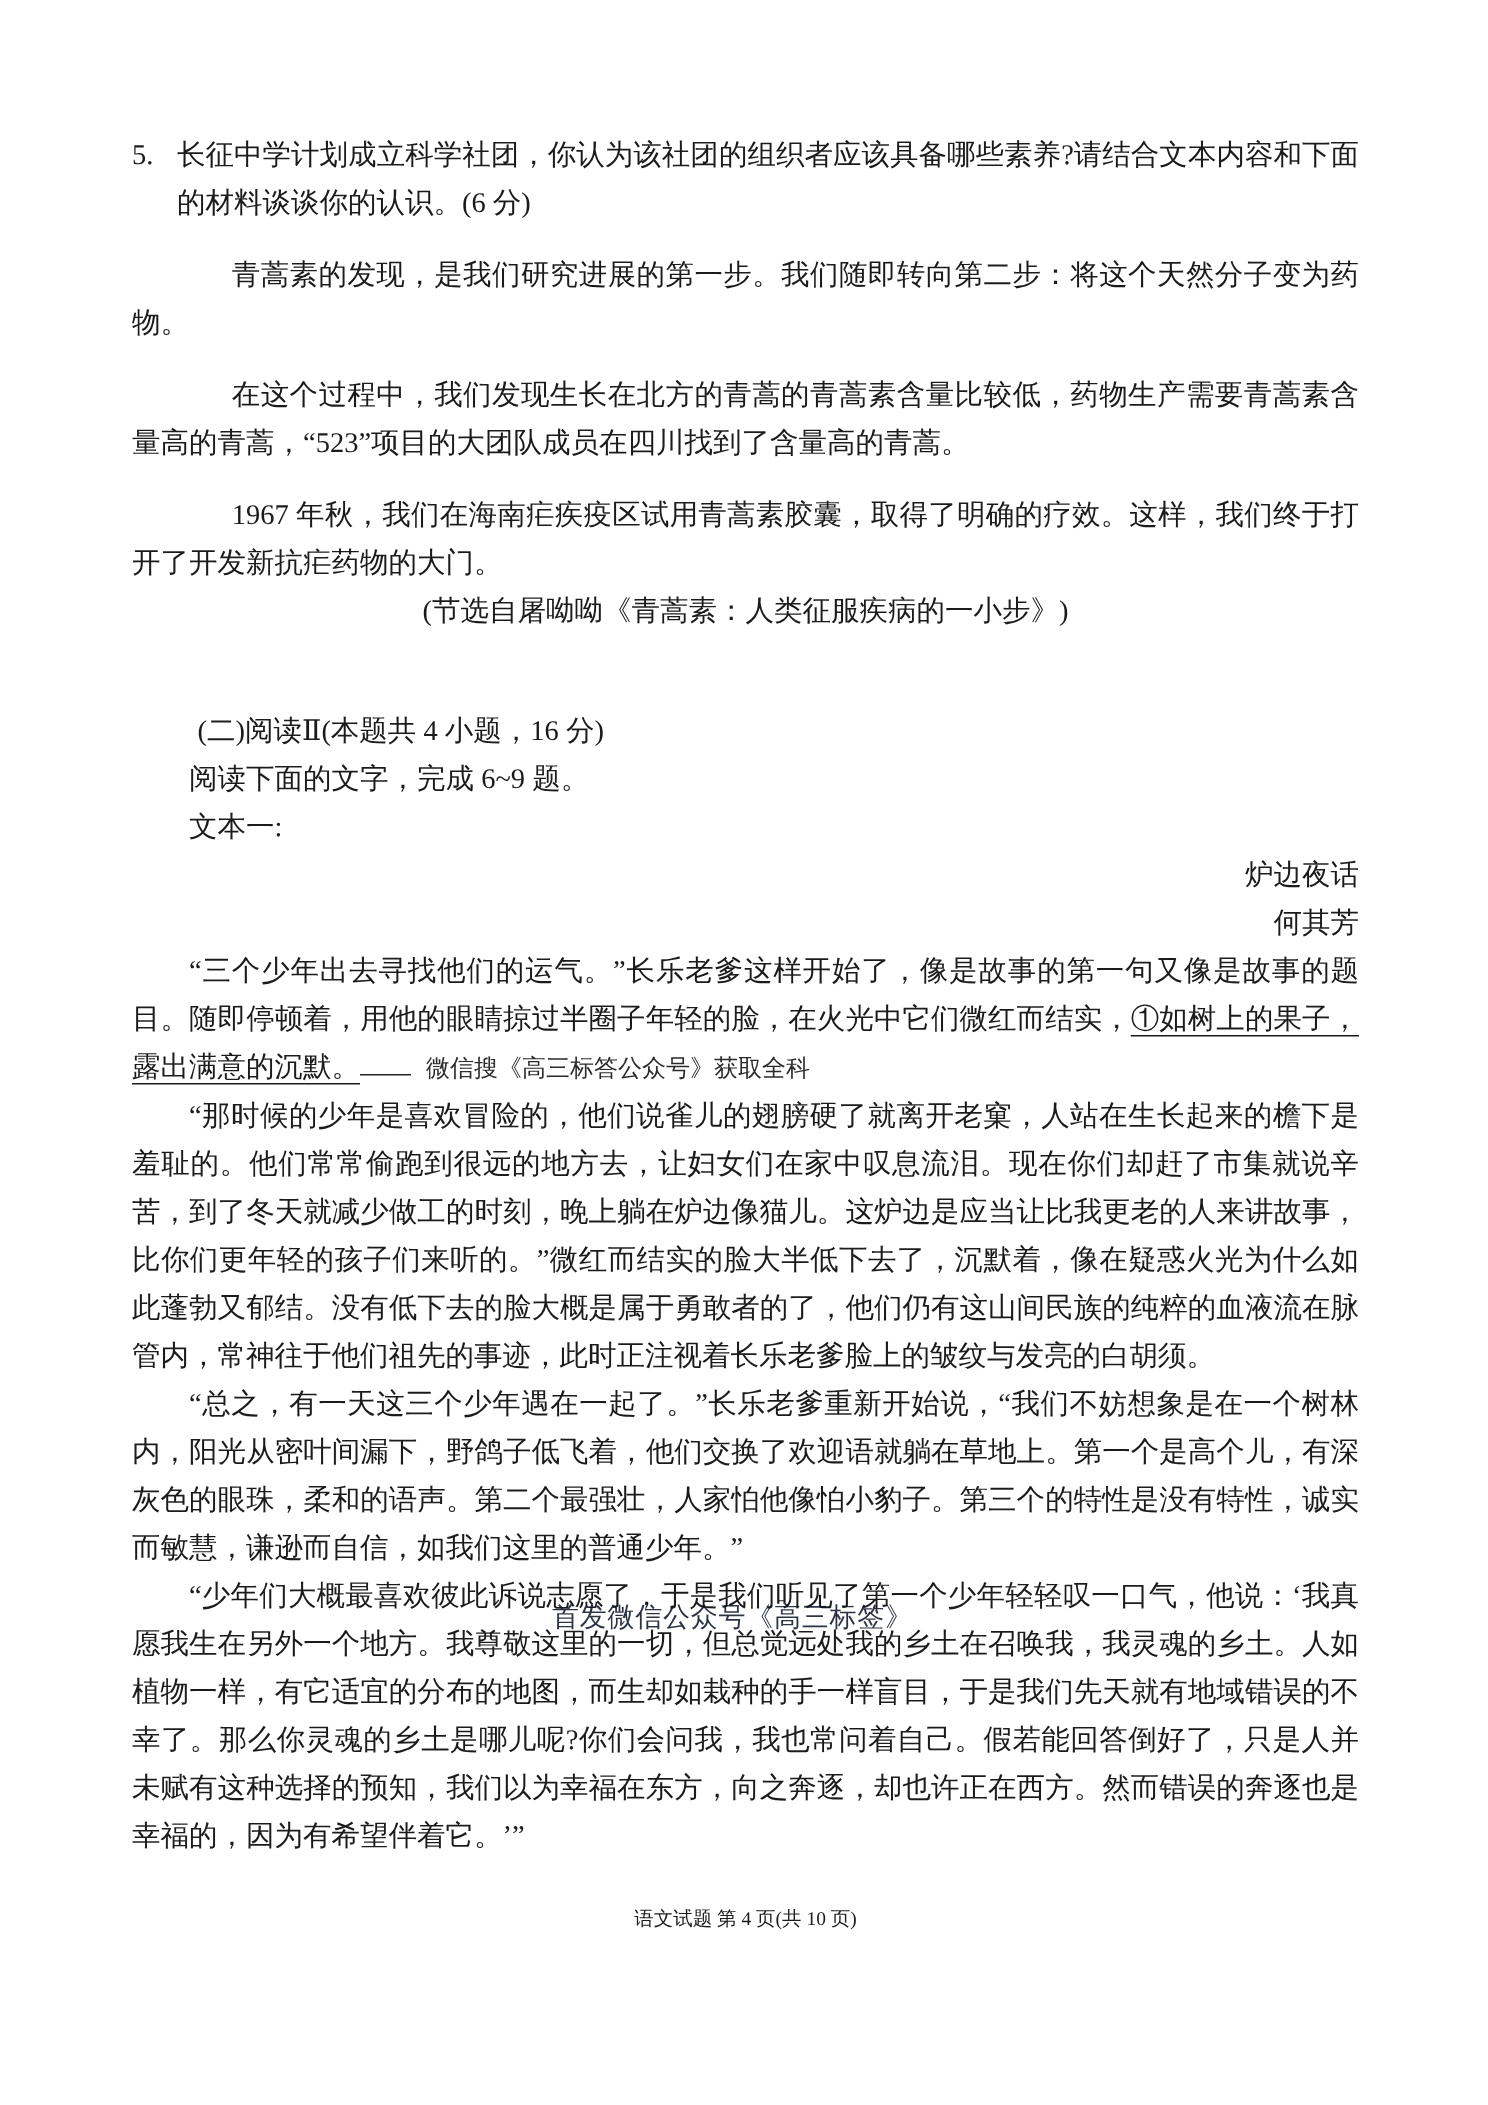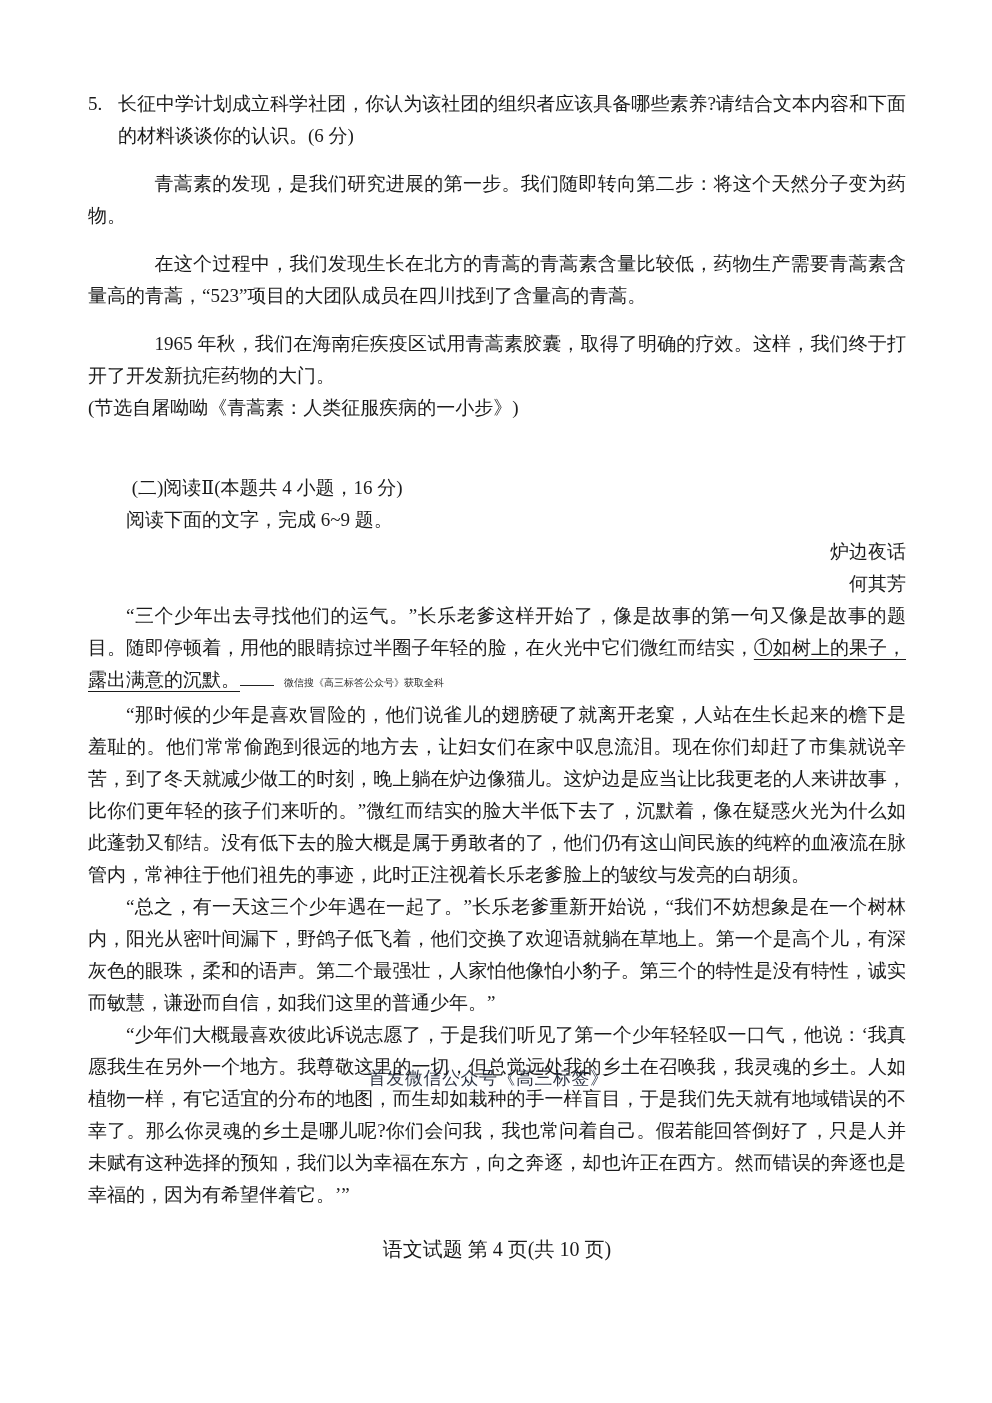--- a/index.html
+++ b/index.html
@@ -15,36 +15,36 @@
     font-size: 19px;
     line-height: 32px;
     padding: 88px 86px 0 88px;
     overflow: hidden;
   }
   p { margin: 0; text-align: justify; }
   .q5-row { display: flex; }
   .q-num { flex: 0 0 30px; }
   .q-stem { flex: 1; }
   .material { text-indent: 3.5em; margin-top: 16px; }
-  .attribution { text-align: left; }
+  .attribution { text-align: center; }
   .section-header { margin-top: 48px; text-indent: 2.3em; }
   .indent2 { text-indent: 2em; }
   .center { text-align: right; }
   .story { text-indent: 2em; }
   .underlined { text-decoration: underline; text-underline-offset: 5px; }
   .u-tail {
     display: inline-block;
     width: 34px;
     height: 1.02em;
     border-bottom: 1px solid #222;
     margin-right: 10px;
     vertical-align: baseline;
   }
-  .small-note { font-size: 10px; color: #2b2b2b; }
-  .footer { text-align: center; margin-top: 22px; font-size: 20px; }
+  .small-note { font-size: 16px; color: #2b2b2b; }
+  .footer { text-align: center; margin-top: 22px; font-size: 13px; }
   .watermark {
     position: absolute;
     left: 368px;
     top: 1062px;
     color: #0f172a;
     font-size: 18px;
     letter-spacing: 0.5px;
     opacity: 0.88;
     white-space: nowrap;
   }
@@ -54,25 +54,26 @@
 
 <div class="page">
 
   <div class="q5-row">
     <span class="q-num">5.</span>
     <p class="q-stem">长征中学计划成立科学社团，你认为该社团的组织者应该具备哪些素养?请结合文本内容和下面的材料谈谈你的认识。(6 分)</p>
   </div>
 
   <p class="material">青蒿素的发现，是我们研究进展的第一步。我们随即转向第二步：将这个天然分子变为药物。</p>
   <p class="material">在这个过程中，我们发现生长在北方的青蒿的青蒿素含量比较低，药物生产需要青蒿素含量高的青蒿，“523”项目的大团队成员在四川找到了含量高的青蒿。</p>
-  <p class="material">1965 年秋，我们在海南疟疾疫区试用青蒿素胶囊，取得了明确的疗效。这样，我们终于打开了开发新抗疟药物的大门。</p>
+  <p class="material">1967 年秋，我们在海南疟疾疫区试用青蒿素胶囊，取得了明确的疗效。这样，我们终于打开了开发新抗疟药物的大门。</p>
   <p class="attribution">(节选自屠呦呦《青蒿素：人类征服疾病的一小步》)</p>
 
   <p class="section-header">(二)阅读Ⅱ(本题共 4 小题，16 分)</p>
   <p class="indent2">阅读下面的文字，完成 6~9 题。</p>
+  <p class="indent2">文本一:</p>
 
   <p class="center">炉边夜话</p>
   <p class="center">何其芳</p>
 
   <p class="story"><span>“三个少年出去寻找他们的运气。”长乐老爹这样开始了，像是故事的第一句又像是故事的题目。随即停顿着，用他的眼睛掠过半圈子年轻的脸，在火光中它们微红而结实，</span><span class="underlined">①如树上的果子，露出满意的沉默。</span><span class="u-tail"></span><span class="small-note">微信搜《高三标答公众号》获取全科</span></p>
 
   <p class="story">“那时候的少年是喜欢冒险的，他们说雀儿的翅膀硬了就离开老窠，人站在生长起来的檐下是羞耻的。他们常常偷跑到很远的地方去，让妇女们在家中叹息流泪。现在你们却赶了市集就说辛苦，到了冬天就减少做工的时刻，晚上躺在炉边像猫儿。这炉边是应当让比我更老的人来讲故事，比你们更年轻的孩子们来听的。”微红而结实的脸大半低下去了，沉默着，像在疑惑火光为什么如此蓬勃又郁结。没有低下去的脸大概是属于勇敢者的了，他们仍有这山间民族的纯粹的血液流在脉管内，常神往于他们祖先的事迹，此时正注视着长乐老爹脸上的皱纹与发亮的白胡须。</p>
   <p class="story">“总之，有一天这三个少年遇在一起了。”长乐老爹重新开始说，“我们不妨想象是在一个树林内，阳光从密叶间漏下，野鸽子低飞着，他们交换了欢迎语就躺在草地上。第一个是高个儿，有深灰色的眼珠，柔和的语声。第二个最强壮，人家怕他像怕小豹子。第三个的特性是没有特性，诚实而敏慧，谦逊而自信，如我们这里的普通少年。”</p>
   <p class="story">“少年们大概最喜欢彼此诉说志愿了，于是我们听见了第一个少年轻轻叹一口气，他说：‘我真愿我生在另外一个地方。我尊敬这里的一切，但总觉远处我的乡土在召唤我，我灵魂的乡土。人如植物一样，有它适宜的分布的地图，而生却如栽种的手一样盲目，于是我们先天就有地域错误的不幸了。那么你灵魂的乡土是哪儿呢?你们会问我，我也常问着自己。假若能回答倒好了，只是人并未赋有这种选择的预知，我们以为幸福在东方，向之奔逐，却也许正在西方。然而错误的奔逐也是幸福的，因为有希望伴着它。’”</p>
 

